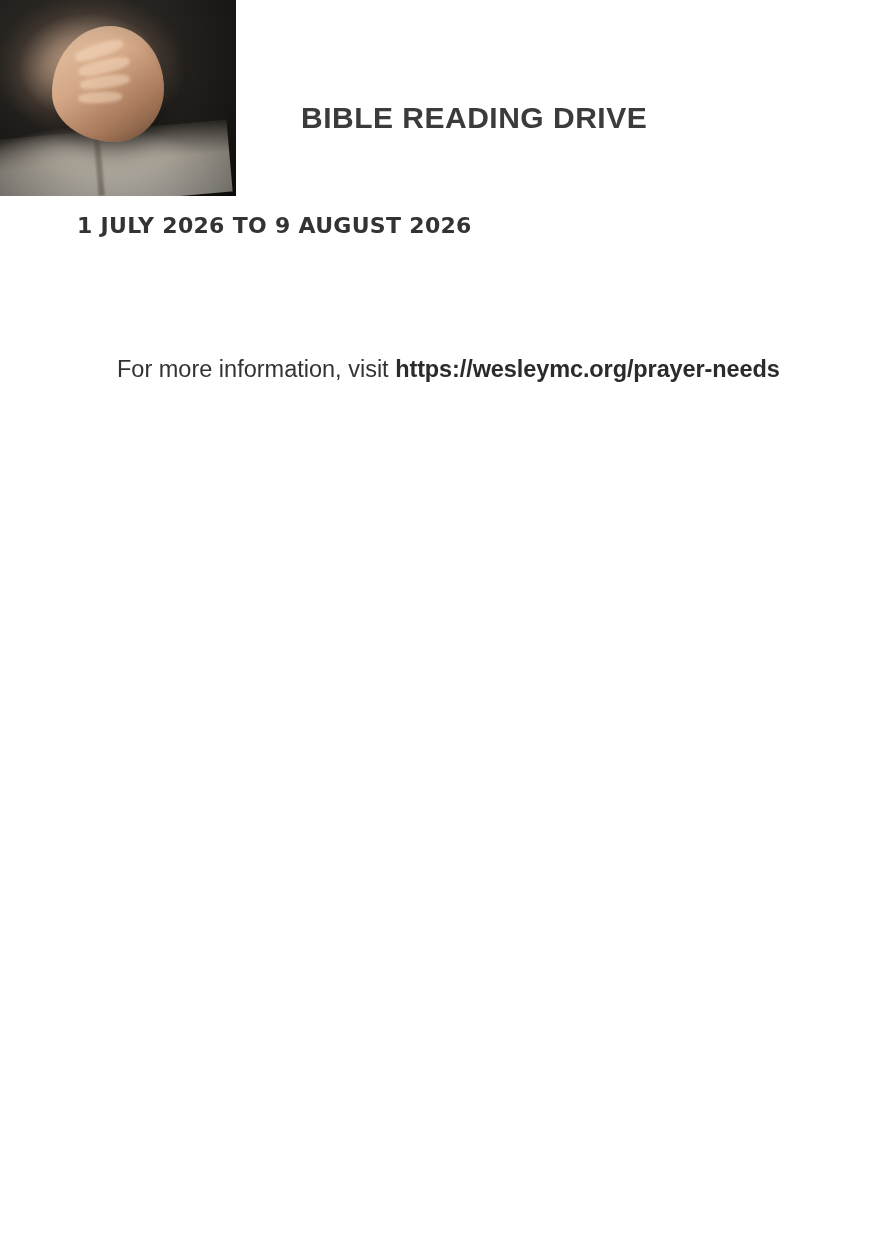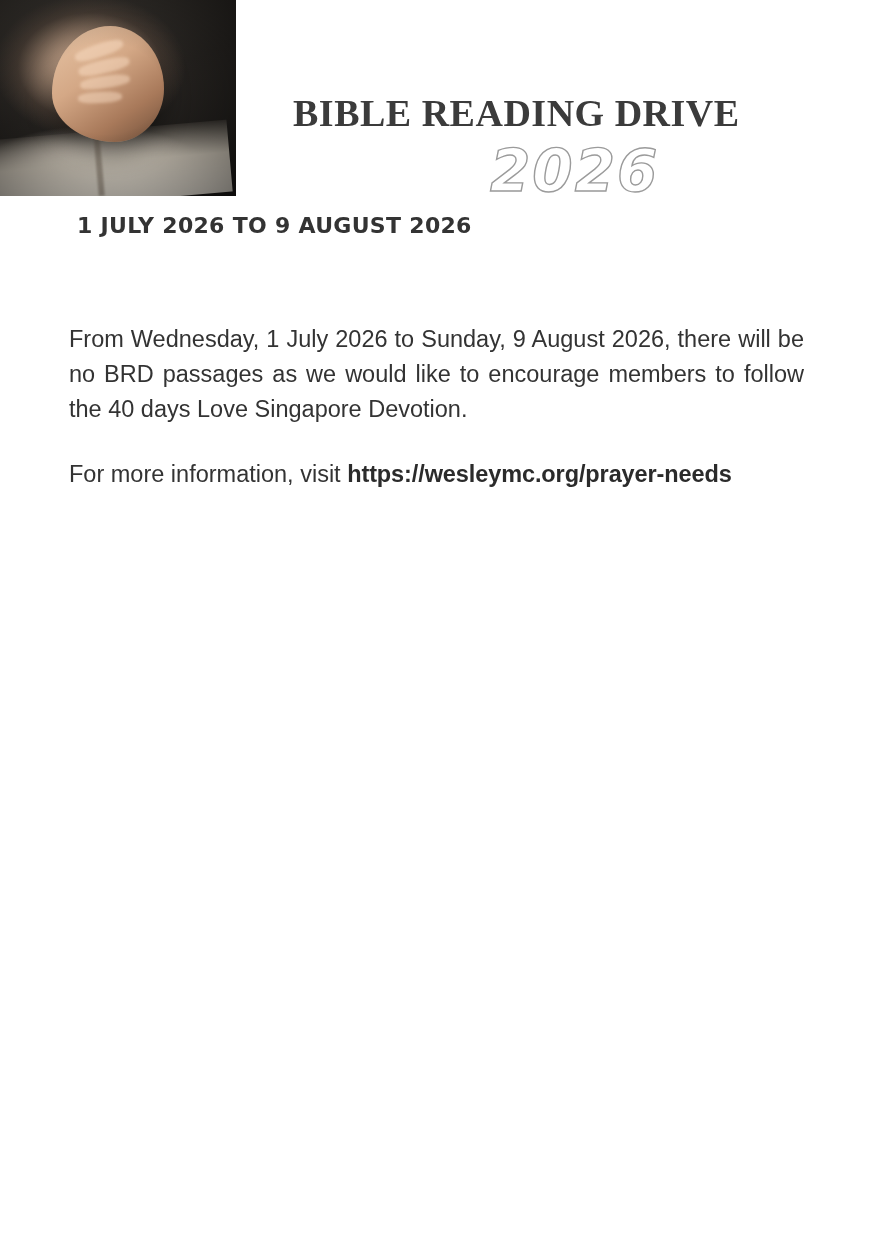--- a/index.html
+++ b/index.html
@@ -82,27 +82,27 @@
   }
 
   
   .title-block {
     position: absolute;
     left: 285px;
     top: 86px;
     width: 560px;
   }
   .main-title {
-    font-family: Liberation Serif, serif;
+    font-family: Liberation Sans, sans-serif;
     font-weight: 700;
-    font-size: 38px;
+    font-size: 30px;
     letter-spacing: 0.5px;
     color: #3b3b3b;
     line-height: 1.05;
-    margin: 8px;
+    margin: 16px;
     white-space: nowrap;
   }
   .year {
     font-family: "DejaVu Sans", sans-serif;
     font-weight: 700;
     font-style: italic;
     font-size: 58px;
     letter-spacing: 2px;
     line-height: 1;
     margin: 6px 0 0 205px;
@@ -136,20 +136,21 @@
     font-size: 23.5px;
     line-height: 35px;
     color: #333333;
     margin: 0;
     text-align: justify;
     text-justify: inter-word;
   }
   .para.second {
     margin-top: 30px;
     text-align: left;
+    margin-left: 48px;
   }
   .link-text {
     font-weight: 700;
     color: #2b2b2b;
     text-decoration: none;
     letter-spacing: -0.1px;
   }
 </style>
 </head>
 <body>
@@ -161,21 +162,19 @@
   <div class="hands"></div>
   <div class="finger f1"></div>
   <div class="finger f2"></div>
   <div class="finger f3"></div>
   <div class="finger f4"></div>
   <div class="vignette"></div>
 </div>
 
 <div class="title-block">
   <h1 class="main-title">BIBLE READING DRIVE</h1>
-  <div class="year">2026</div>
 </div>
 
 <div class="date-line">1 JULY 2026 TO 9 AUGUST 2026</div>
 
 <div class="body-copy">
-  <p class="para">From Wednesday, 1 July 2026 to Sunday, 9 August 2026, there will be no BRD passages as we would like to encourage members to follow the 40 days Love Singapore Devotion.</p>
   <p class="para second"><span>For more information, visit </span><a class="link-text" href="#">https://wesleymc.org/prayer-needs</a></p>
 </div>
 
 </body></html>

